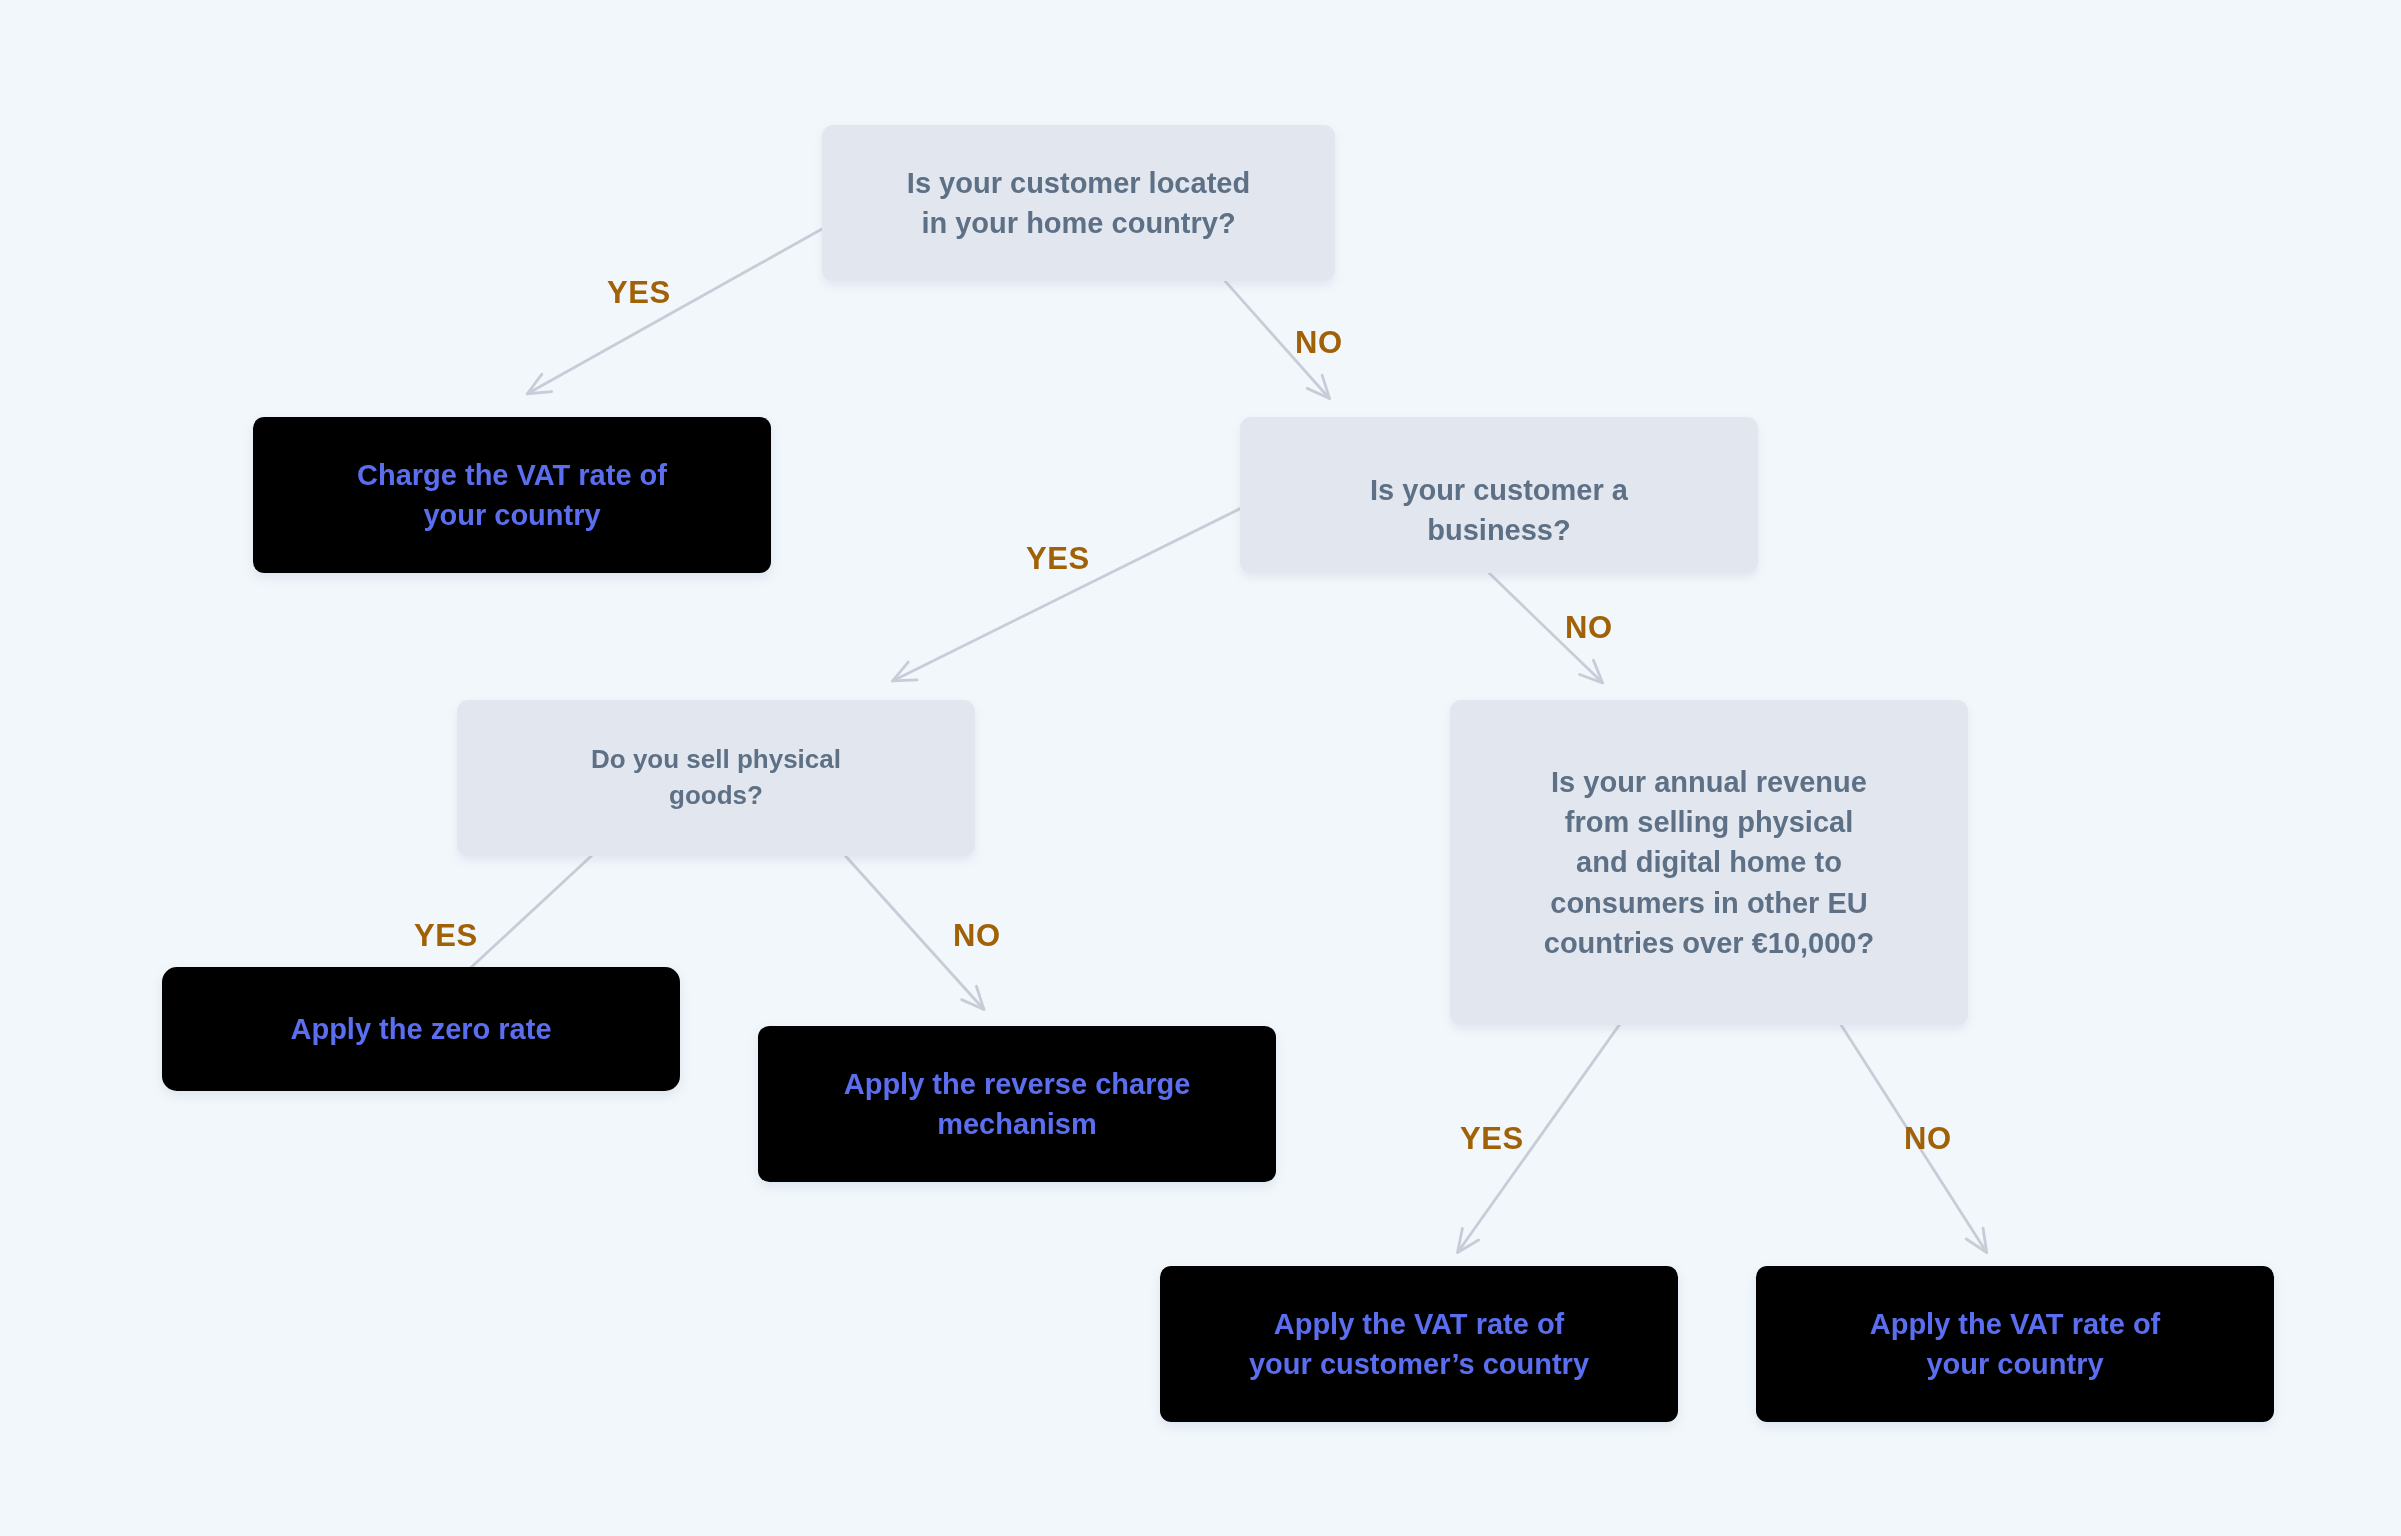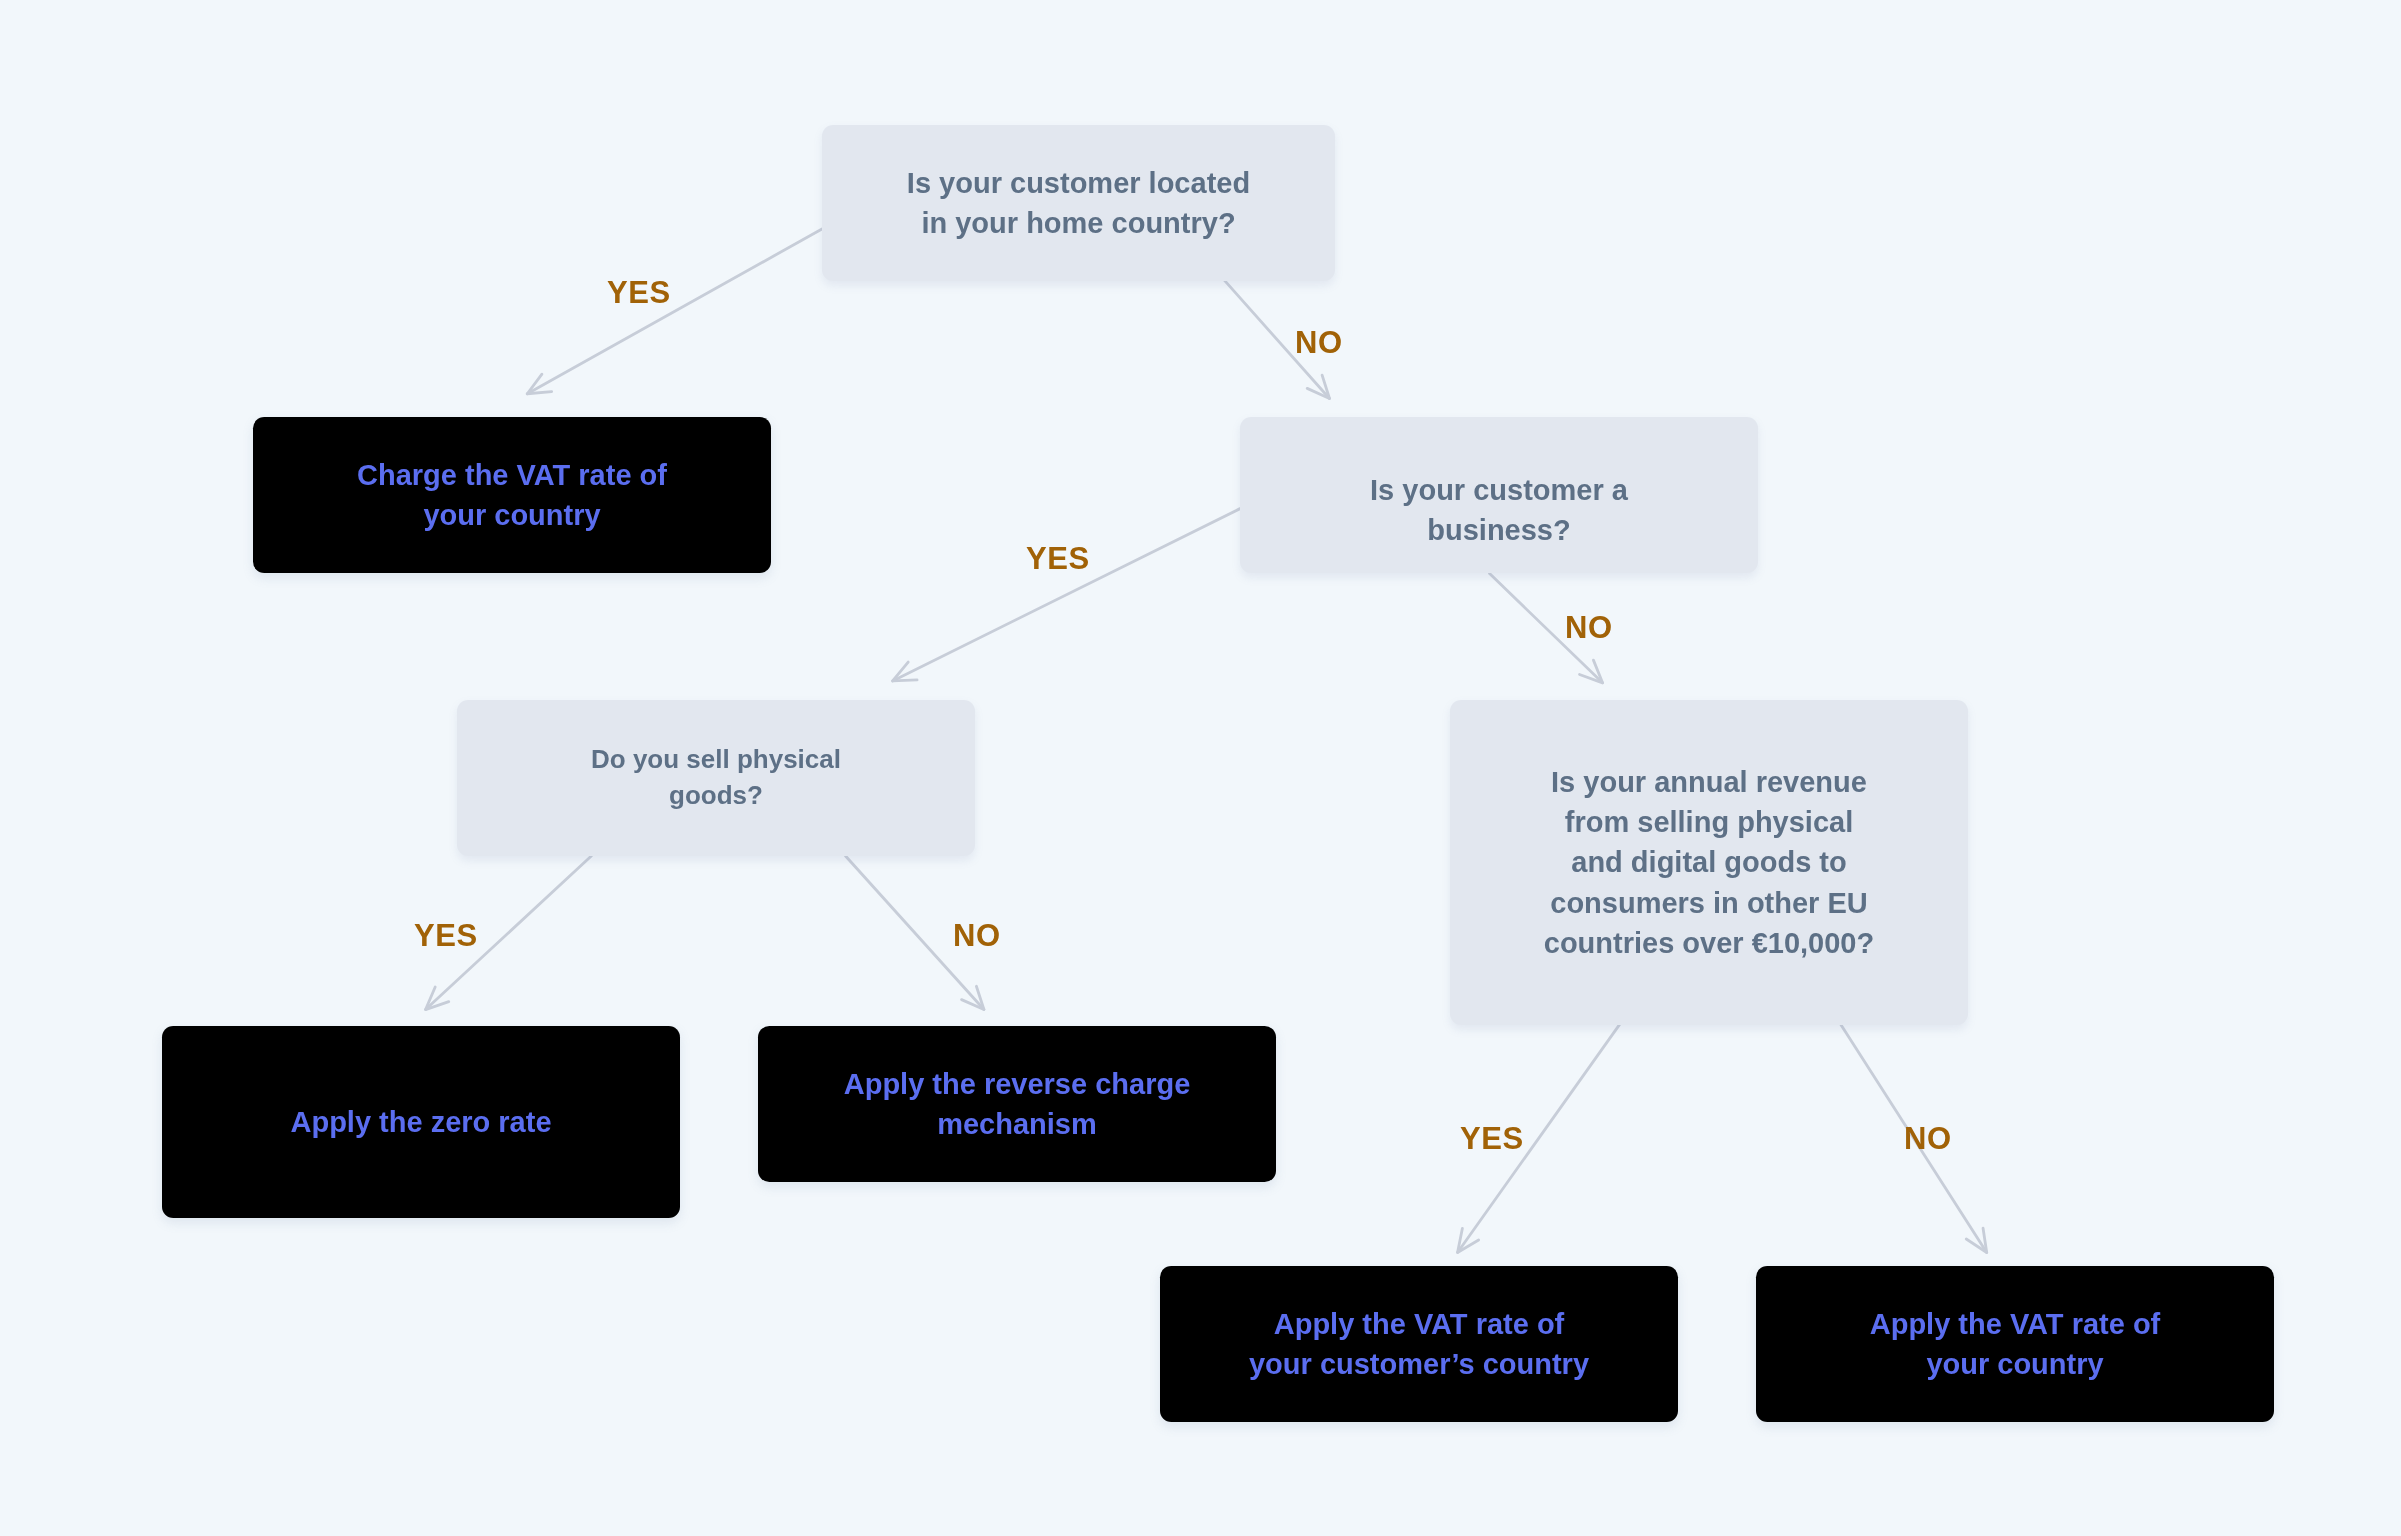--- a/index.html
+++ b/index.html
@@ -116,25 +116,25 @@
         <span class="node-text" style="font-size: 29px; margin-top: 30px;">Is your customer a
 business?</span>
       </div>
       <div class="node node-q" style="left: 457px; top: 700px; width: 518px; height: 156px;">
         <span class="node-text" style="font-size: 26px;">Do you sell physical
 goods?</span>
       </div>
       <div class="node node-q" style="left: 1450px; top: 700px; width: 518px; height: 325px;">
         <span class="node-text" style="font-size: 29px;">Is your annual revenue
 from selling physical
-and digital goods to
+and digital home to
 consumers in other EU
 countries over €10,000?</span>
       </div>
-      <div class="node node-a" style="left: 162px; top: 1026px; width: 518px; height: 192px;">
+      <div class="node node-a" style="left: 162px; top: 967px; width: 518px; height: 124px; border-radius: 15px;">
         <span class="node-text" style="font-size: 29px;">Apply the zero rate</span>
       </div>
       <div class="node node-a" style="left: 758px; top: 1026px; width: 518px; height: 156px;">
         <span class="node-text" style="font-size: 29px;">Apply the reverse charge
 mechanism</span>
       </div>
       <div class="node node-a" style="left: 1160px; top: 1266px; width: 518px; height: 156px;">
         <span class="node-text" style="font-size: 29px;">Apply the VAT rate of
 your customer’s country</span>
       </div>

